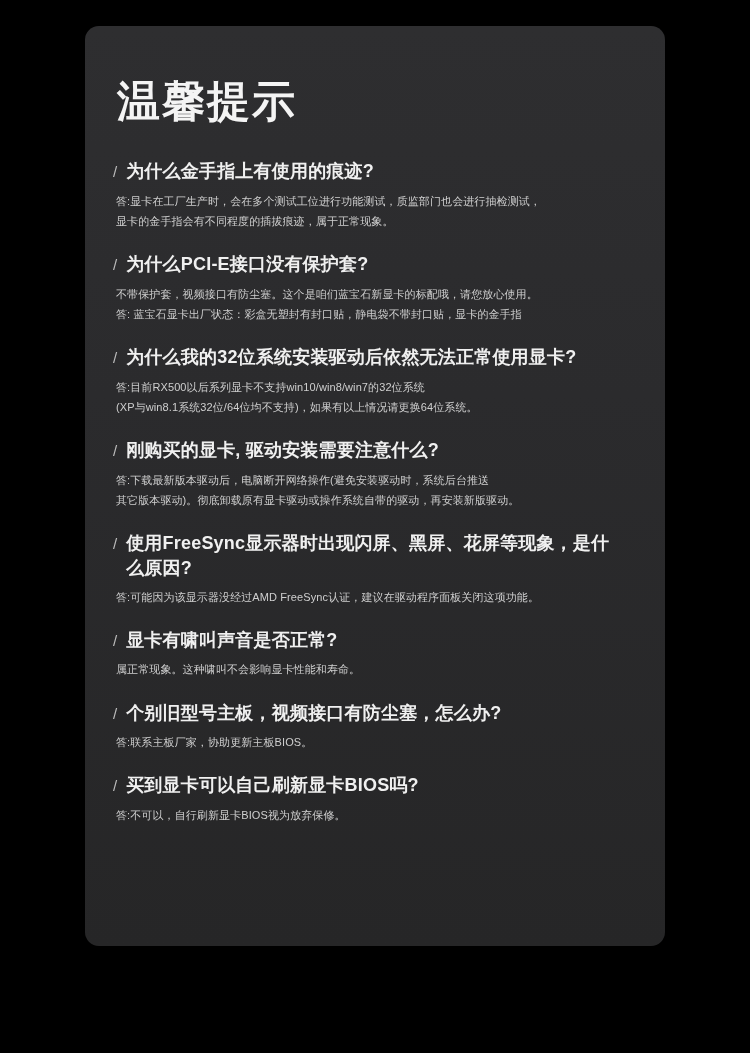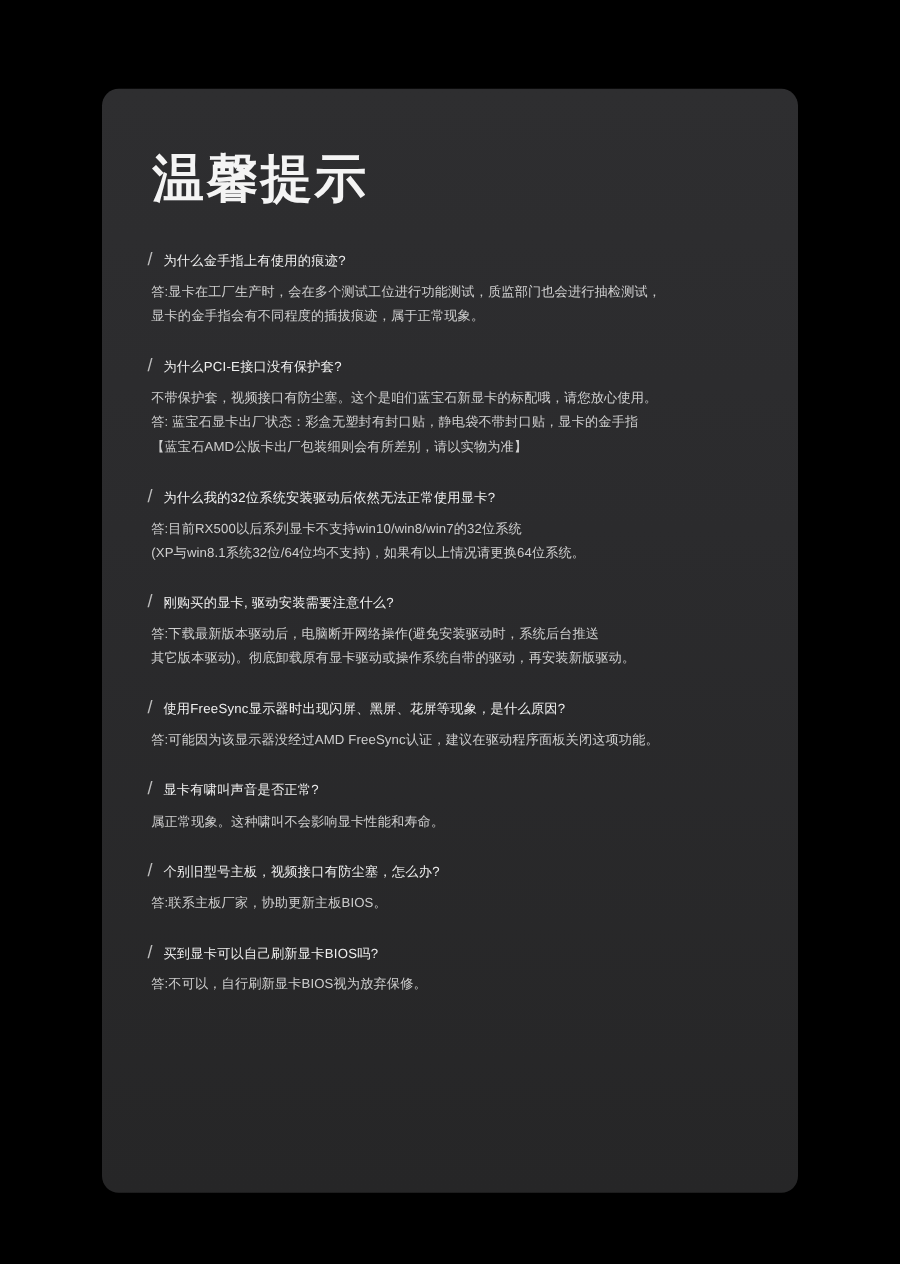--- a/index.html
+++ b/index.html
@@ -23,23 +23,22 @@
   }
   .card {
     position: absolute;
     left: 85px;
     top: 26px;
     width: 580px;
     height: 920px;
     background: linear-gradient(180deg, #2e2e30 0%, #2b2b2d 40%, #262627 100%);
     border-radius: 14px;
     box-sizing: border-box;
-    padding: 52px 38px 20px 38px;
+    padding: 52px 38px 20px 28px;
     overflow: hidden;
-    margin-top: 48px;
   }
   .title {
     color: #f4f4f4;
     font-size: 43px;
     font-weight: bold;
     letter-spacing: 2px;
     margin: 0 0 34px 4px;
     line-height: 1.1;
   }
   .qa-list {
@@ -55,22 +54,22 @@
   }
   .slash {
     color: #bdbdbd;
     font-size: 15px;
     margin-right: 9px;
     flex: 0 0 auto;
     line-height: 1.3;
   }
   .question {
     color: #f0f0f0;
-    font-size: 11px;
-    font-weight: normal;
+    font-size: 18px;
+    font-weight: bold;
     line-height: 1.35;
     letter-spacing: 0.2px;
   }
   .answer {
     color: #cfcfcf;
     font-size: 11px;
     line-height: 1.85;
     margin-left: 3px;
     letter-spacing: 0.1px;
   }
@@ -99,21 +98,20 @@
       </div>
 
       <div class="qa-item">
         <div class="q-row">
           <span class="slash">/</span>
           <span class="question">为什么PCI-E接口没有保护套?</span>
         </div>
         <div class="answer">
           <span class="line">不带保护套，视频接口有防尘塞。这个是咱们蓝宝石新显卡的标配哦，请您放心使用。</span>
           <span class="line">答: 蓝宝石显卡出厂状态：彩盒无塑封有封口贴，静电袋不带封口贴，显卡的金手指</span>
-          <span class="line">【蓝宝石AMD公版卡出厂包装细则会有所差别，请以实物为准】</span>
         </div>
       </div>
 
       <div class="qa-item">
         <div class="q-row">
           <span class="slash">/</span>
           <span class="question">为什么我的32位系统安装驱动后依然无法正常使用显卡?</span>
         </div>
         <div class="answer">
           <span class="line">答:目前RX500以后系列显卡不支持win10/win8/win7的32位系统</span>

